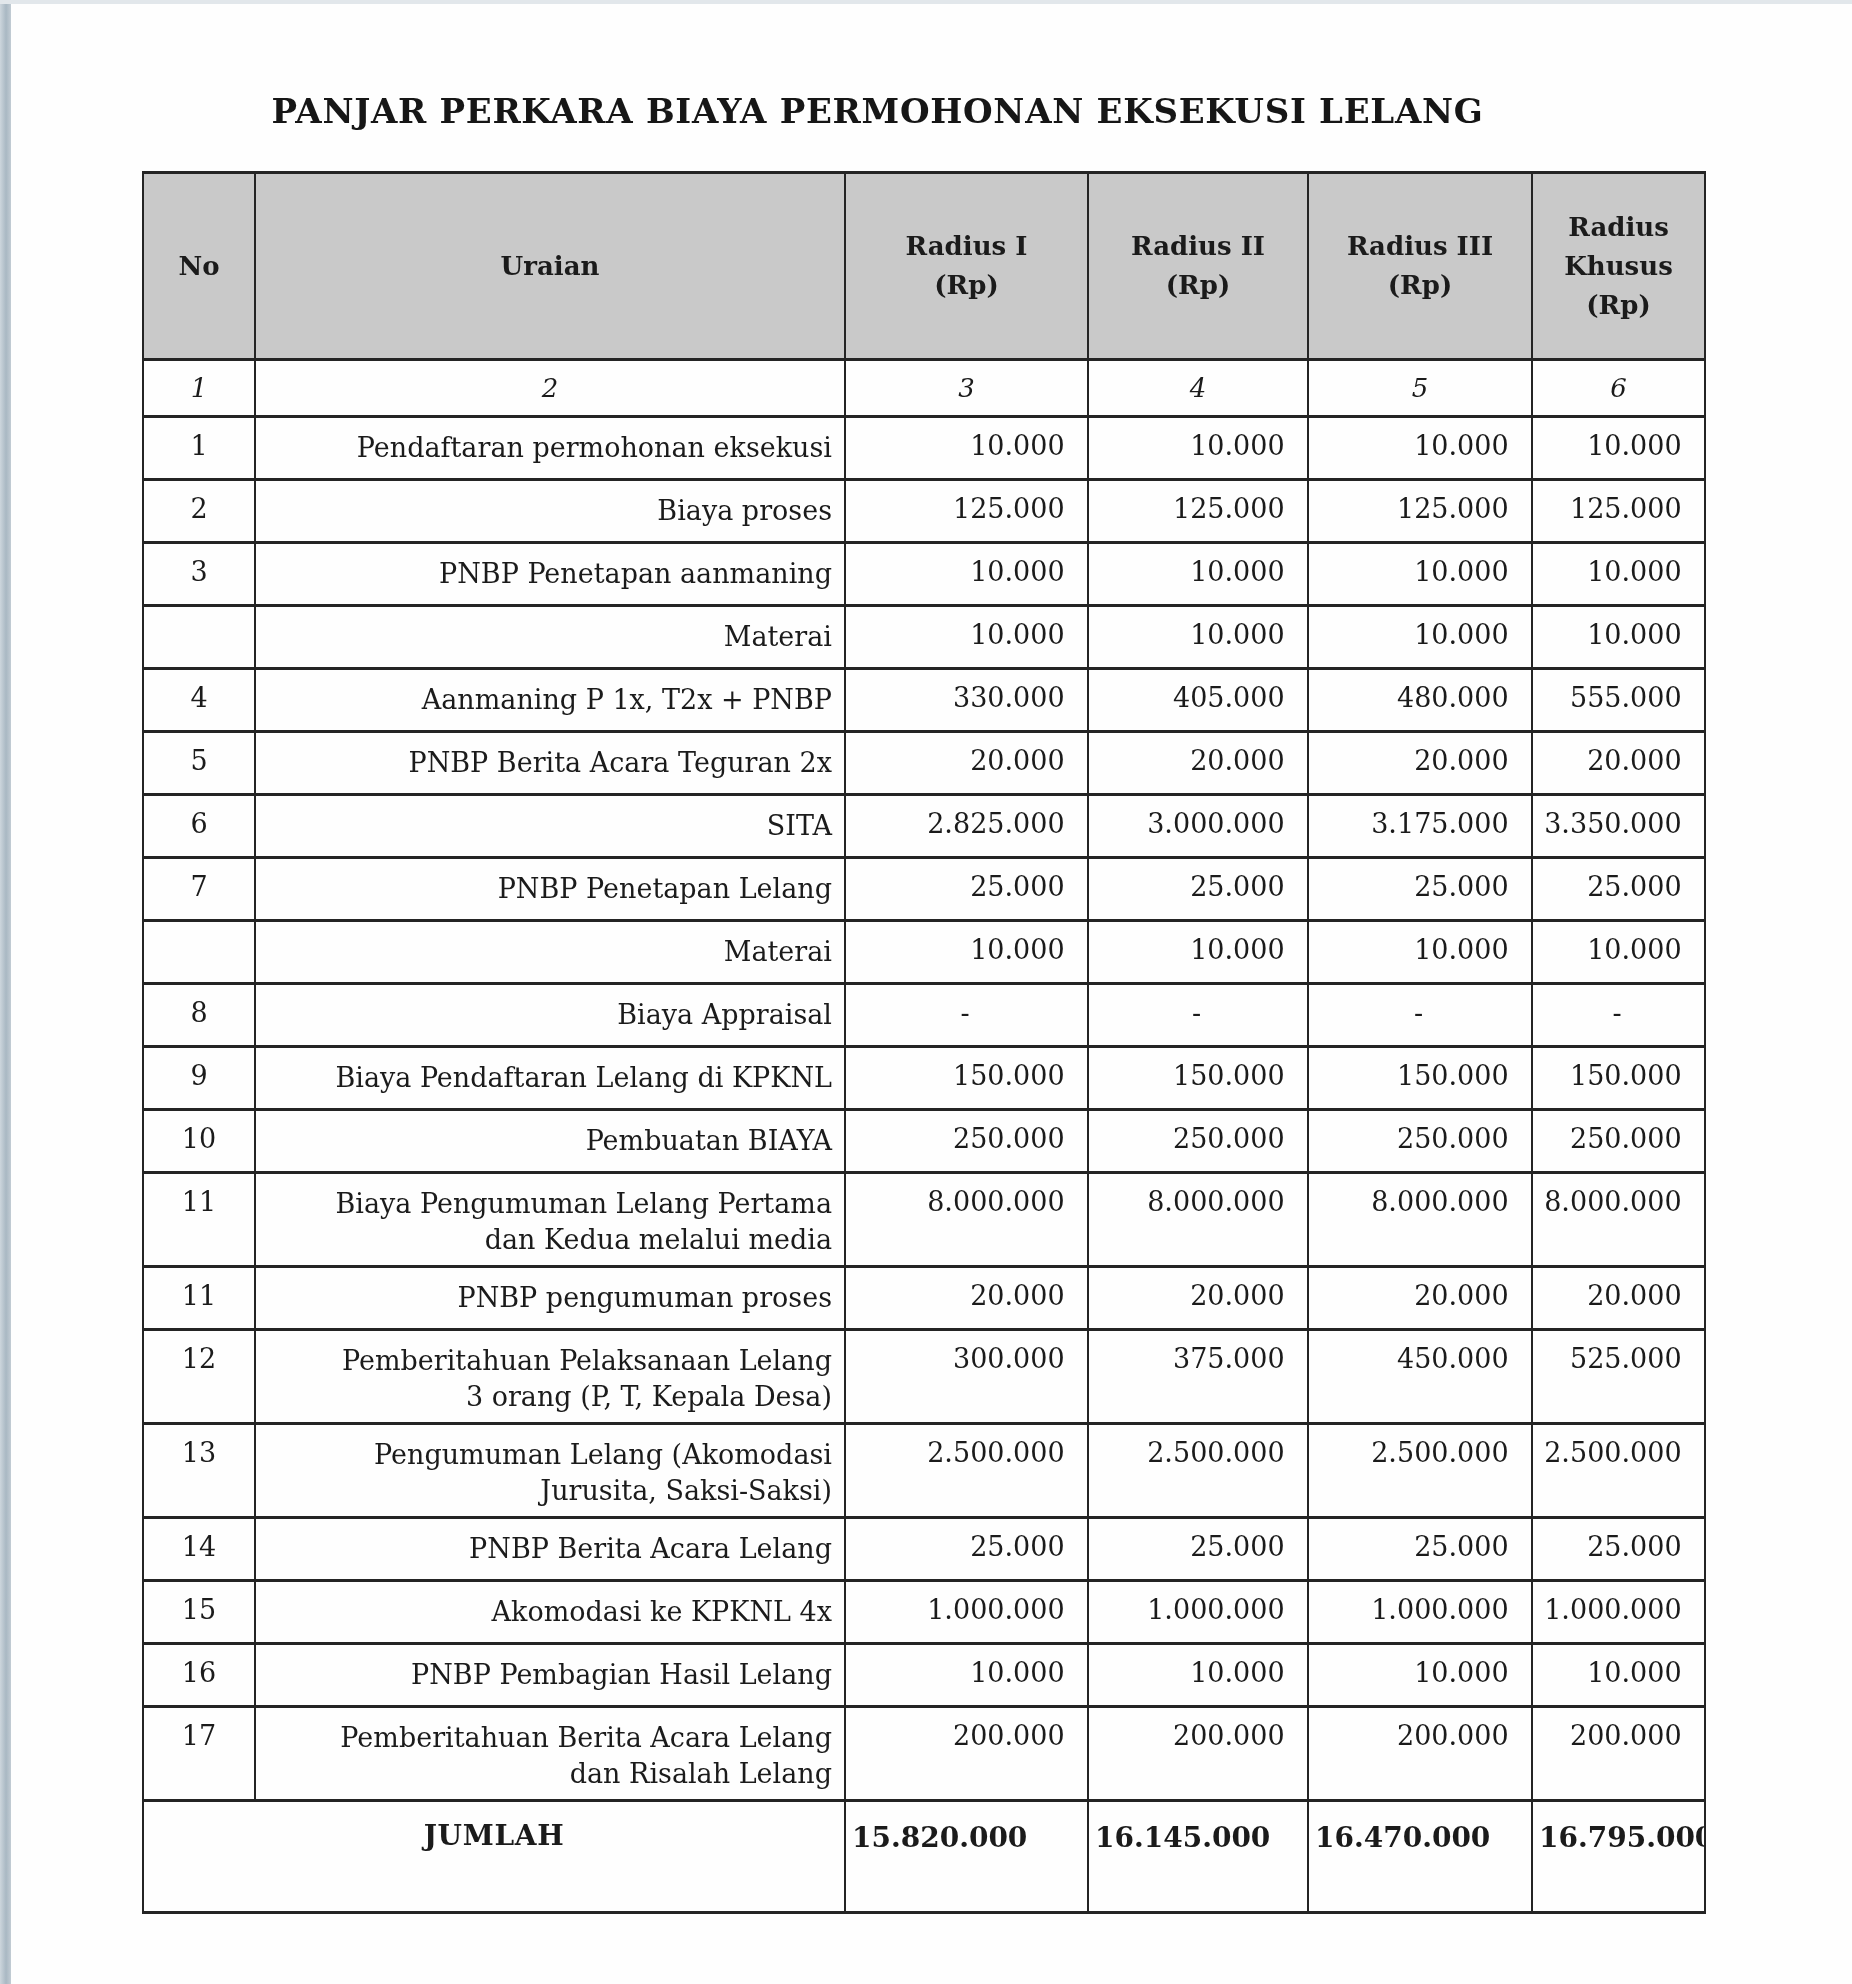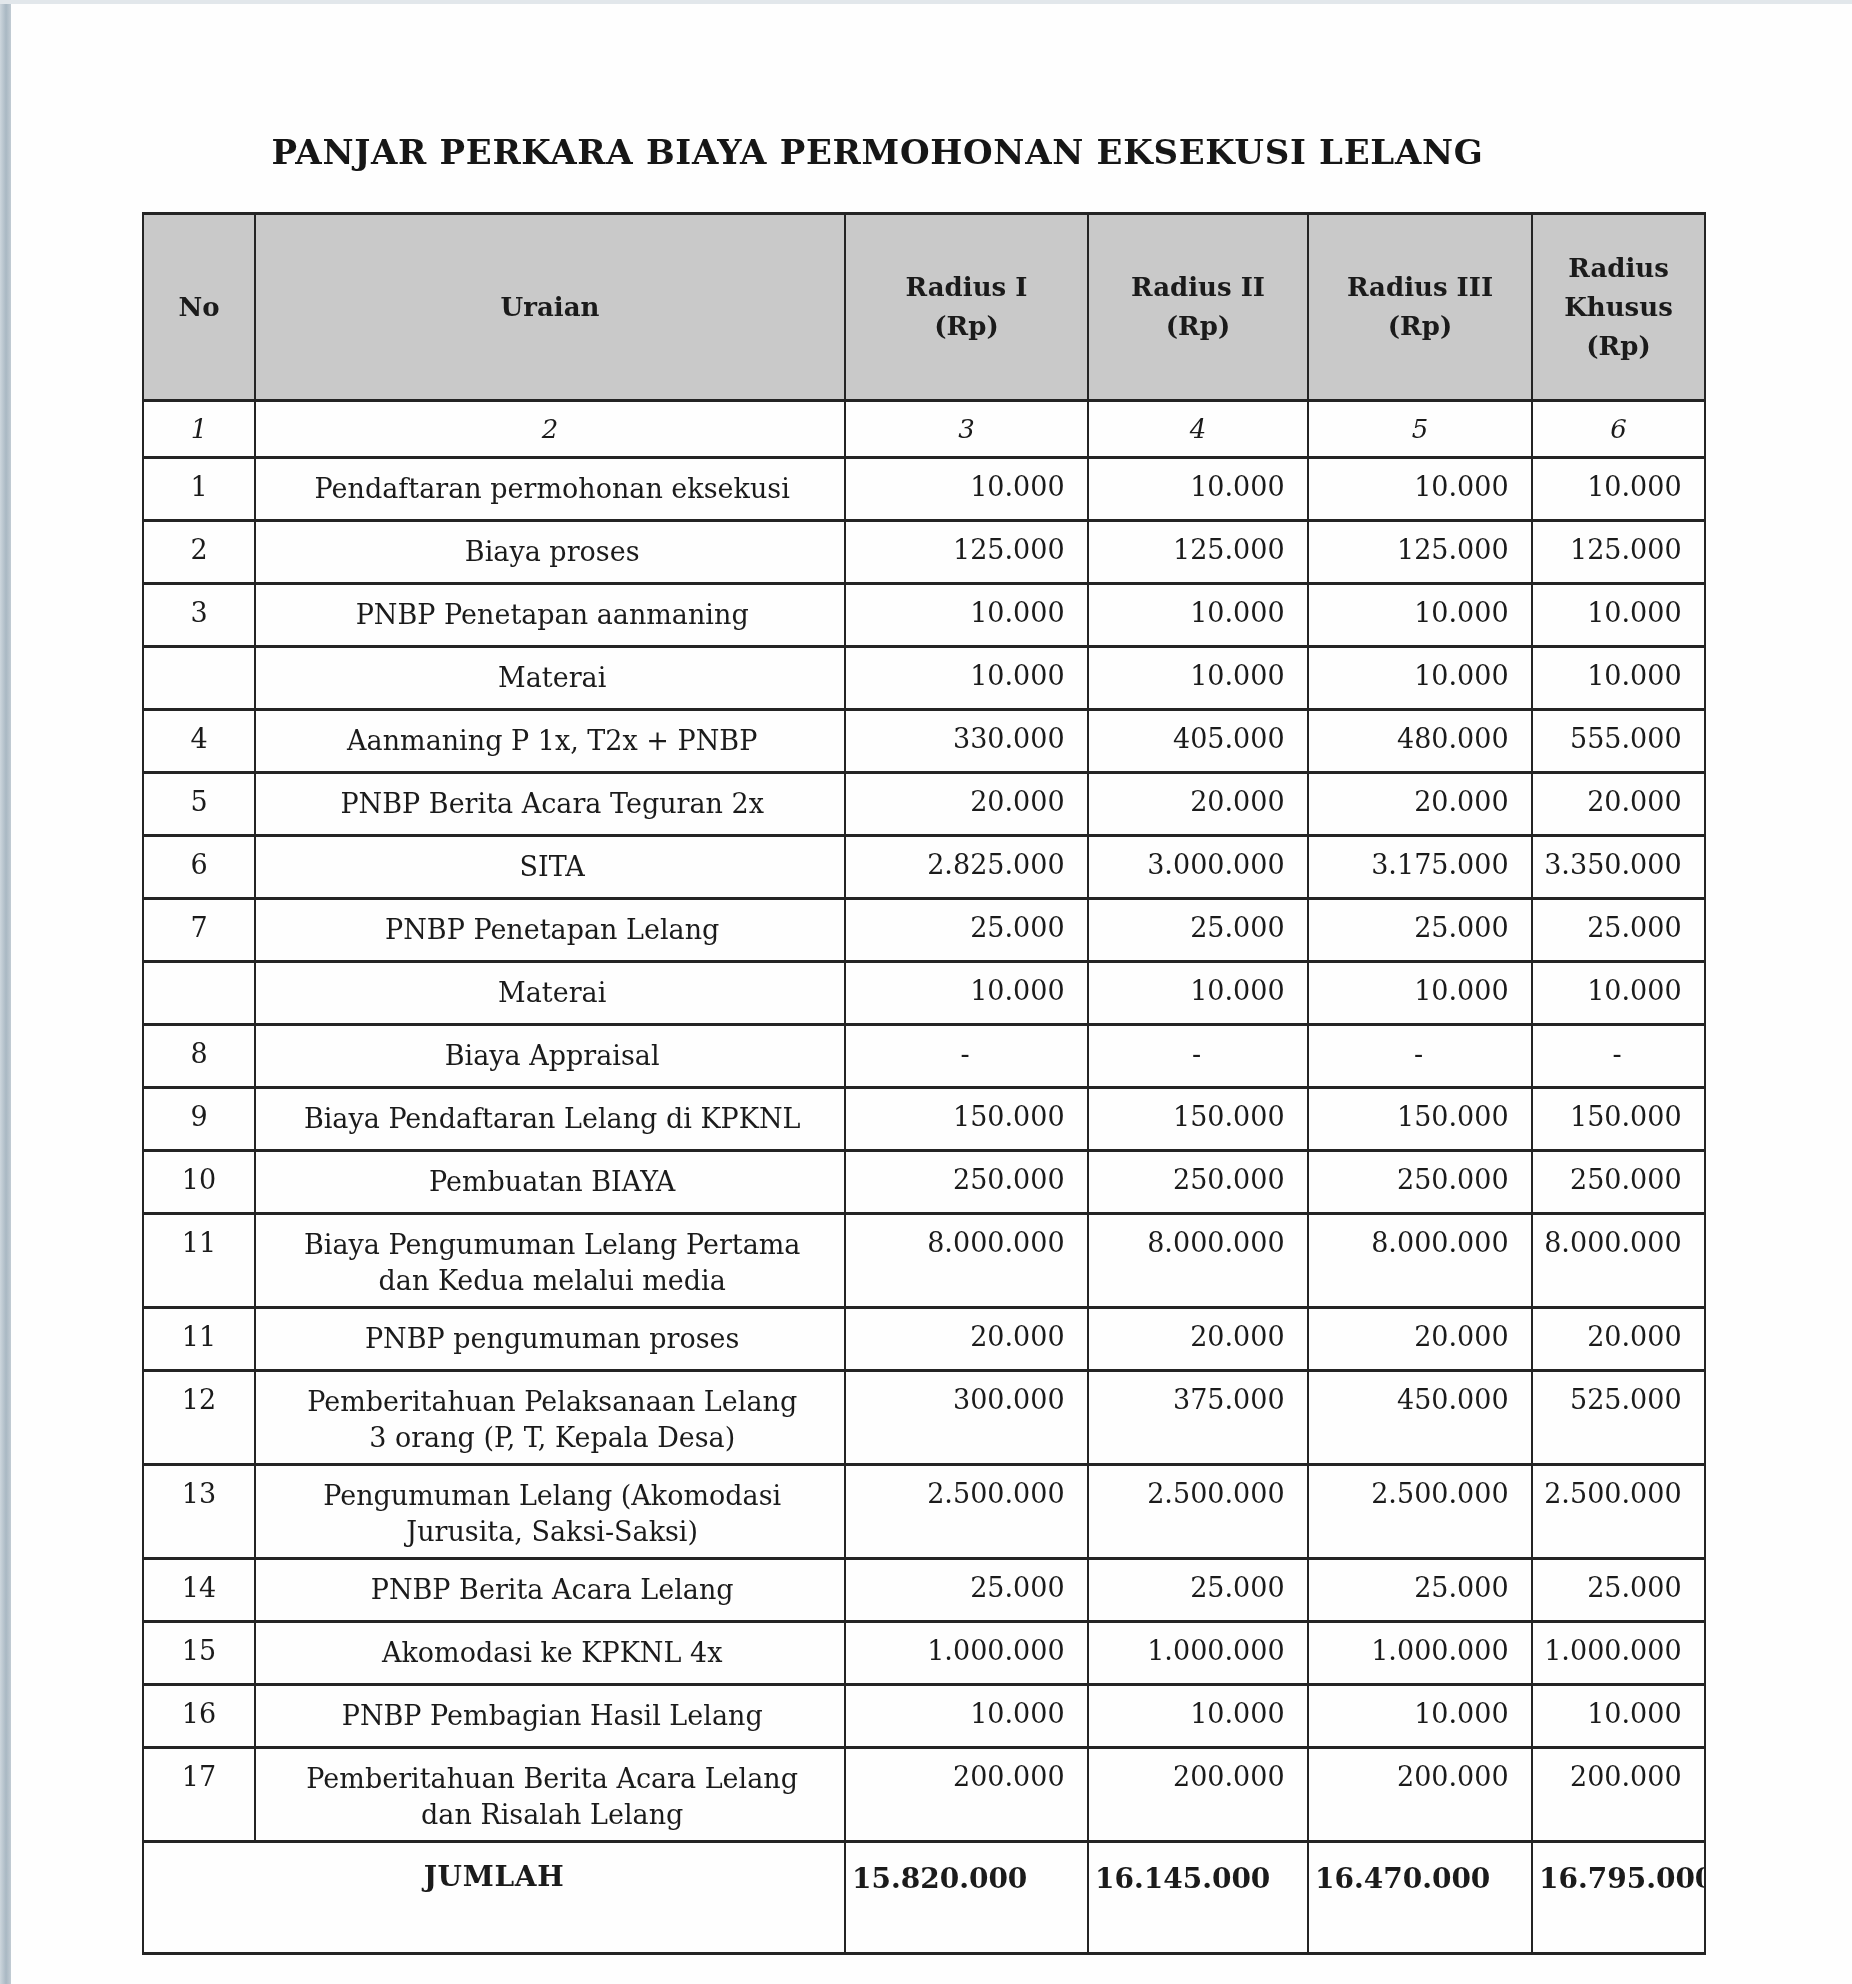--- a/index.html
+++ b/index.html
@@ -27,21 +27,20 @@
     position: absolute;
     left: 0; top: 0;
     width: 100%; height: 3.7px;
     background: #e2e7eb;
   }
   .content {
     position: absolute;
     left: 142px;
     top: 91px;
     width: 1471px;
-    margin-top: 41px;
   }
   .doc-title {
     margin: 0 0 40px 0;
     text-align: center;
     font-size: 34px;
     font-weight: bold;
     letter-spacing: 0.7px;
     color: #161616;
     font-family: "DejaVu Serif", "Liberation Serif", serif;
   }
@@ -79,21 +78,21 @@
     font-size: 26px;
   }
   
   tr.data-row { height: 63px; }
   td.no-cell {
     text-align: center;
     vertical-align: top;
     padding-top: 12px;
   }
   td.uraian-cell {
-    text-align: center;
+    text-align: right;
     vertical-align: top;
     padding: 12px 12px 6px 16.4px;
     white-space: pre-line;
     line-height: 1.35;
   }
   td.value-cell {
     text-align: right;
     vertical-align: top;
     padding: 12px 22.4px 6px 6px;
   }

